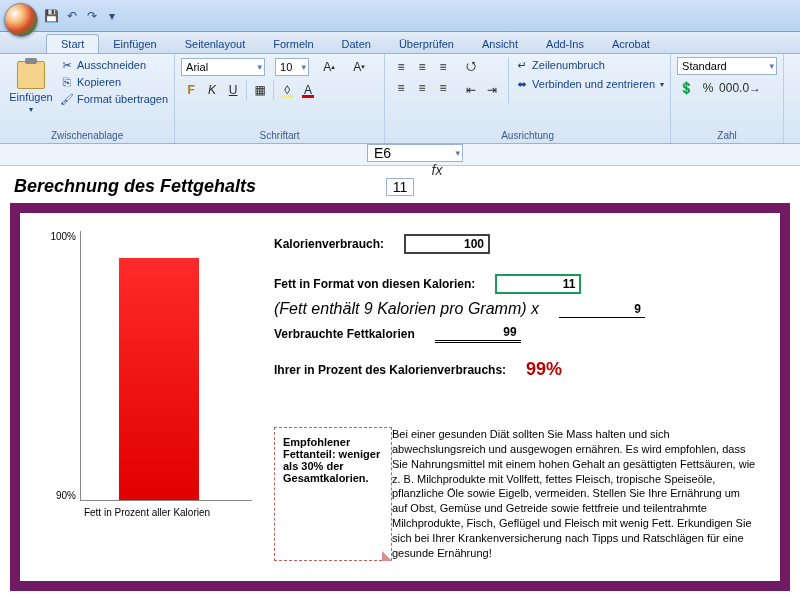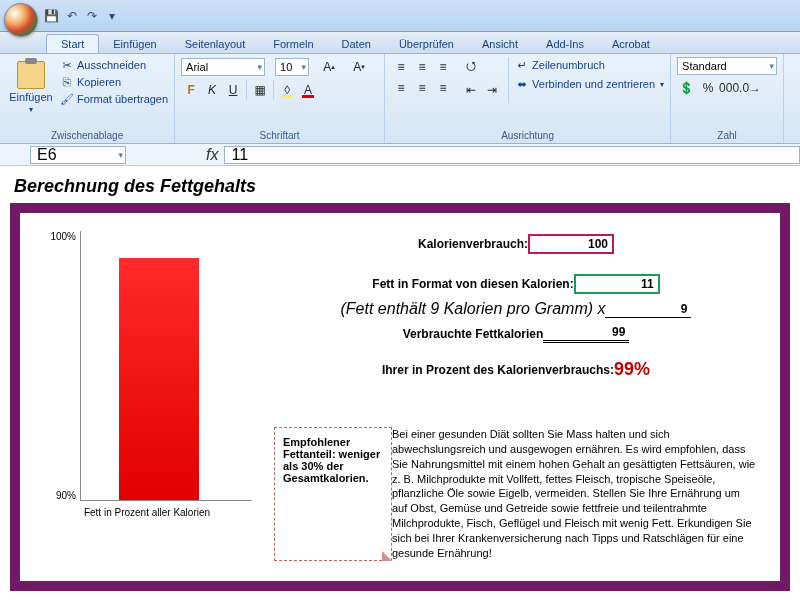--- a/index.html
+++ b/index.html
@@ -33,46 +33,46 @@
   .selbox:after { content: "▾"; position: absolute; right: 2px; font-size: 9px; color: #5a7aa5; }
   .grow { width: 84px; }
   .size { width: 34px; }
   .btnrow { display: flex; gap: 1px; }
   .tbtn { width: 20px; height: 20px; border: 1px solid transparent; display: flex; align-items: center; justify-content: center; font-size: 12px; color: #2a2a2a; }
   .sep { width:1px; background:#b9cee8; margin:0 2px; }
 
   .align-grid { display: grid; grid-template-columns: repeat(3,20px); gap: 1px; }
 
   
-  .fbar { height: 22px; display: flex; align-items: center; border-bottom: 1px solid #bcd; background: #eef4fb; font-size: 16px; }
+  .fbar { height: 22px; display: flex; align-items: center; border-bottom: 1px solid #bcd; background: #eef4fb; font-size: 14px; flex-direction: column; }
   .namebox { width: 96px; height: 18px; border: 1px solid #9ab3d5; background: #fff; margin-left: 30px; display: flex; align-items: center; padding: 0 14px 0 6px; position: relative; }
   .namebox:after { content: "▾"; position: absolute; right: 2px; font-size: 9px; color: #5a7aa5; }
   .fx { margin: 0 6px 0 80px; font-style: italic; color: #333; }
   .fval { flex: 1; height: 18px; border: 1px solid #9ab3d5; background: #fff; padding: 0 6px; display: flex; align-items: center; }
 
   
   .doc { padding: 8px 10px; }
   .doc-title { font: bold italic 18px Arial; padding: 2px 0 6px 4px; }
   .panel { border: 10px solid #701a63; background: #fff; padding: 18px 22px 20px 22px; display: flex; gap: 22px; }
 
   
   .chartwrap { width: 210px; }
   .chart { height: 270px; display: flex; }
   .yaxis { width: 38px; display: flex; flex-direction: column; justify-content: space-between; align-items: flex-end; font: 10px Arial; padding: 0 4px 0 0; }
   .plot { flex: 1; border-left: 1px solid #888; border-bottom: 1px solid #888; position: relative; }
   .bar { position: absolute; left: 38px; width: 80px; background: linear-gradient(#ff2a2a, #e00000); bottom: 0; }
   .chart-cap { text-align: center; font: 10px Arial; margin-top: 6px; }
 
   
   .right { flex: 1; display: flex; flex-direction: column; font: 12px Arial; }
-  .row { display: flex; justify-content: center; align-items: center; padding: 3px 0; }
+  .row { display: flex; justify-content: flex-start; align-items: center; padding: 3px 0; gap: 20px; }
   .row .lab { font-weight: bold; }
   .row .lab.ital { font-weight: normal; font-style: italic; font-size: 16px; }
   .valbox { width: 86px; text-align: right; font-weight: bold; padding: 1px 4px; }
-  .box-purple { border: 2px solid #be185d; padding-left: 29px; }
+  .box-purple { border: 2px solid #404040; padding-left: 29px; }
   .box-green { border: 2px solid #1a9a56; }
   .underline { border-bottom: 1px solid #000; }
   .dbl-under { border-bottom: 3px double #000; }
   .pct { color: #c00000; font: bold 18px Arial; }
 
   .lower { display: flex; margin-top: 44px; }
   .advice-box { width: 118px; border: 1px dashed #c06060; padding: 8px; font: bold 11px Arial; position: relative; }
   .advice-box:after { content: ""; position: absolute; right: -1px; bottom: -1px; width: 0; height: 0; border-left: 10px solid #d98f8f; border-top: 10px solid transparent; }
   .bodytext { flex: 1; font: 11px/1.35 Arial; }
 </style>

